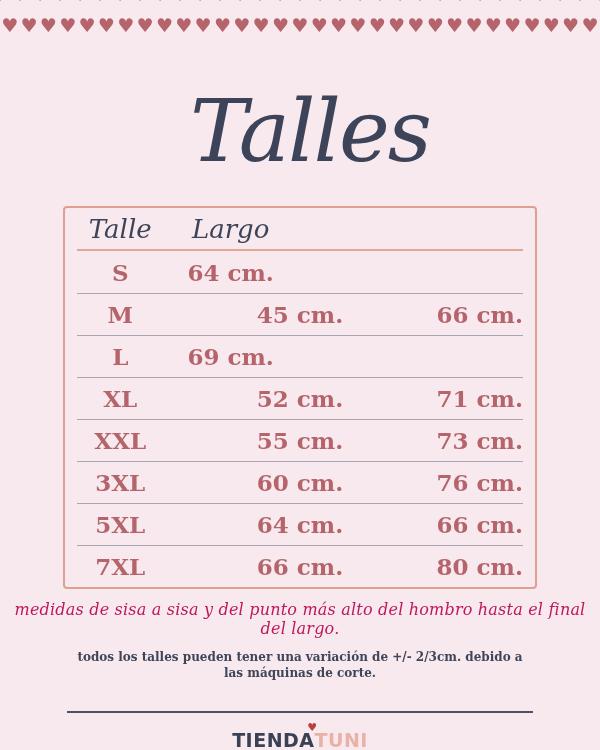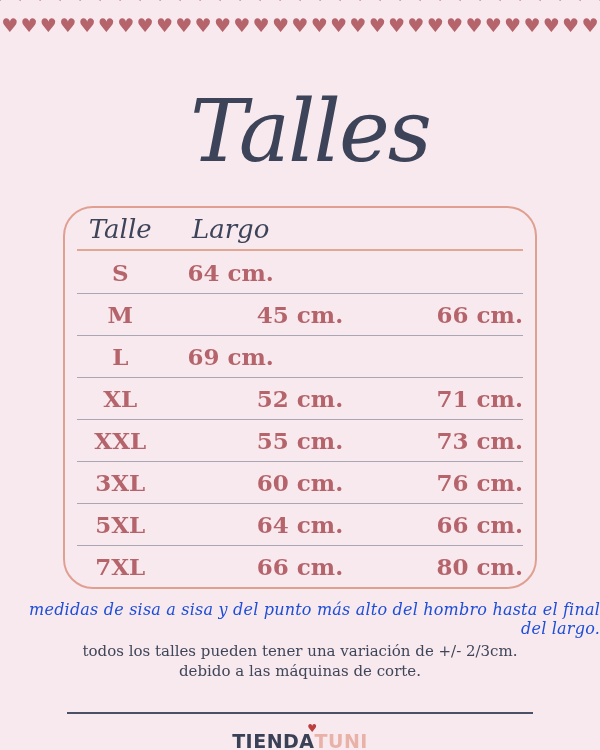--- a/index.html
+++ b/index.html
@@ -44,21 +44,21 @@
     color: #3d4459;
     line-height: 1;
     margin-left: 20px;
   }
 
   
   .size-table {
     width: 474px;
     margin: 10px auto 0;
     border: 2px solid #dfa092;
-    border-radius: 30px;
+    border-radius: 4px;
     overflow: hidden;
     background: transparent;
   }
   .trow {
     display: flex;
     align-items: center;
     height: 42px;
     text-align: center;
     position: relative;
   }
@@ -86,29 +86,28 @@
     position: absolute;
     top: 0; left: 12px; right: 12px;
     border-top: 1px solid #aaa6b4;
   }
 
   
   .notes { margin-top: 11px; text-align: center; }
   .note-italic {
     font-style: italic;
     font-size: 16px;
-    color: #1d4ed8;
+    color: #be185d;
     letter-spacing: 0.2px;
-    text-align: right;
   }
   .note-bold {
-    margin: 3px auto 0;
+    margin: 11px auto 0;
     max-width: 452px;
-    font-weight: normal;
-    font-size: 15px;
+    font-weight: bold;
+    font-size: 12px;
     line-height: 1.35;
     color: #3f4659;
   }
 
   
   .divider {
     width: 466px;
     height: 2px;
     background: #4a5065;
     margin: 30px auto 0;

